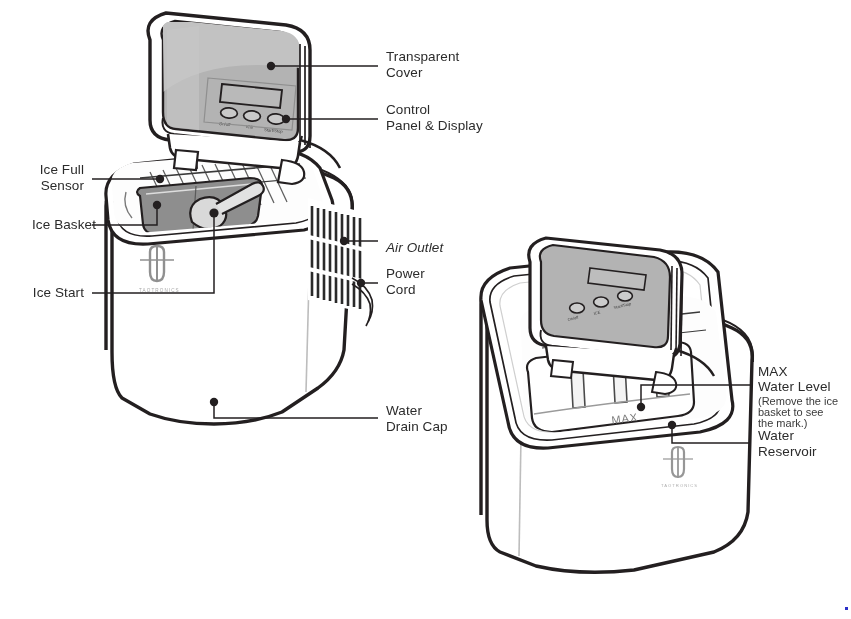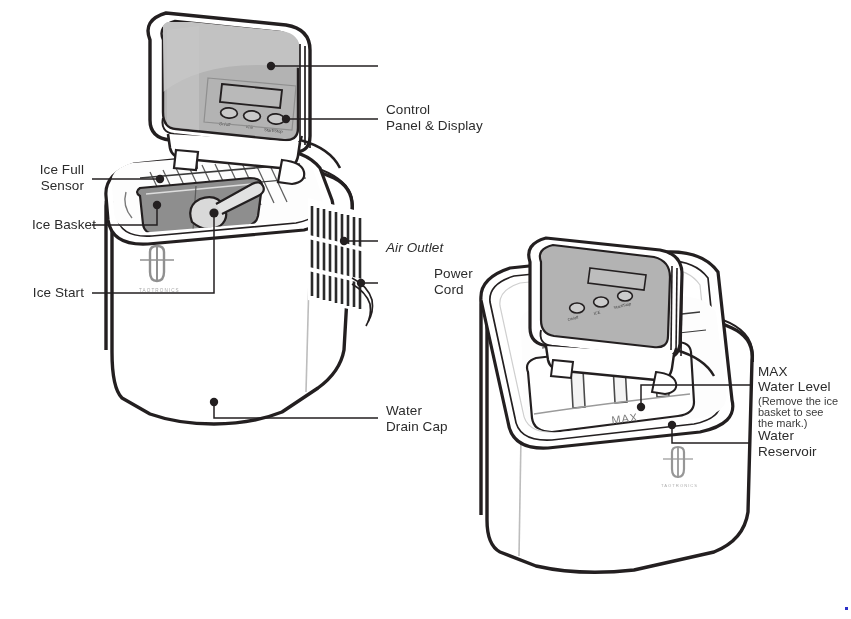--- a/index.html
+++ b/index.html
@@ -343,34 +343,36 @@
       <path d="M641 407 L641 385 L751 385"></path>
 
       <path d="M672 425 L672 443 L751 443"></path>
     </g>
     <g fill="#231f20">
       <circle cx="641" cy="407" r="4.2"></circle>
       <circle cx="672" cy="425" r="4.2"></circle>
     </g>
   </svg>
 
+  <div class="lbl" style="left:386px; top:49px;">Transparent
+Cover</div>
 
   <div class="lbl" style="left:386px; top:102px;">Control
 Panel &amp; Display</div>
 
   <div class="lbl right" style="left:0px; width:84px; top:162px;">Ice Full
 Sensor</div>
 
   <div class="lbl right" style="left:0px; width:84px; top:217px;margin-left:12px;">Ice Basket</div>
 
   <div class="lbl right" style="left:0px; width:84px; top:285px;">Ice Start</div>
 
   <div class="lbl" style="left:386px; top:240px;font-style:italic;">Air Outlet</div>
 
-  <div class="lbl" style="left:386px; top:266px;margin-left:48px;">Power
+  <div class="lbl" style="left:386px; top:266px;">Power
 Cord</div>
 
   <div class="lbl" style="left:386px; top:403px;">Water
 Drain Cap</div>
 
   <div class="lbl" style="left:758px; top:348px;">
     <span>MAX
 Water Level</span>
     <span class="sub">(Remove the ice
 basket to see

